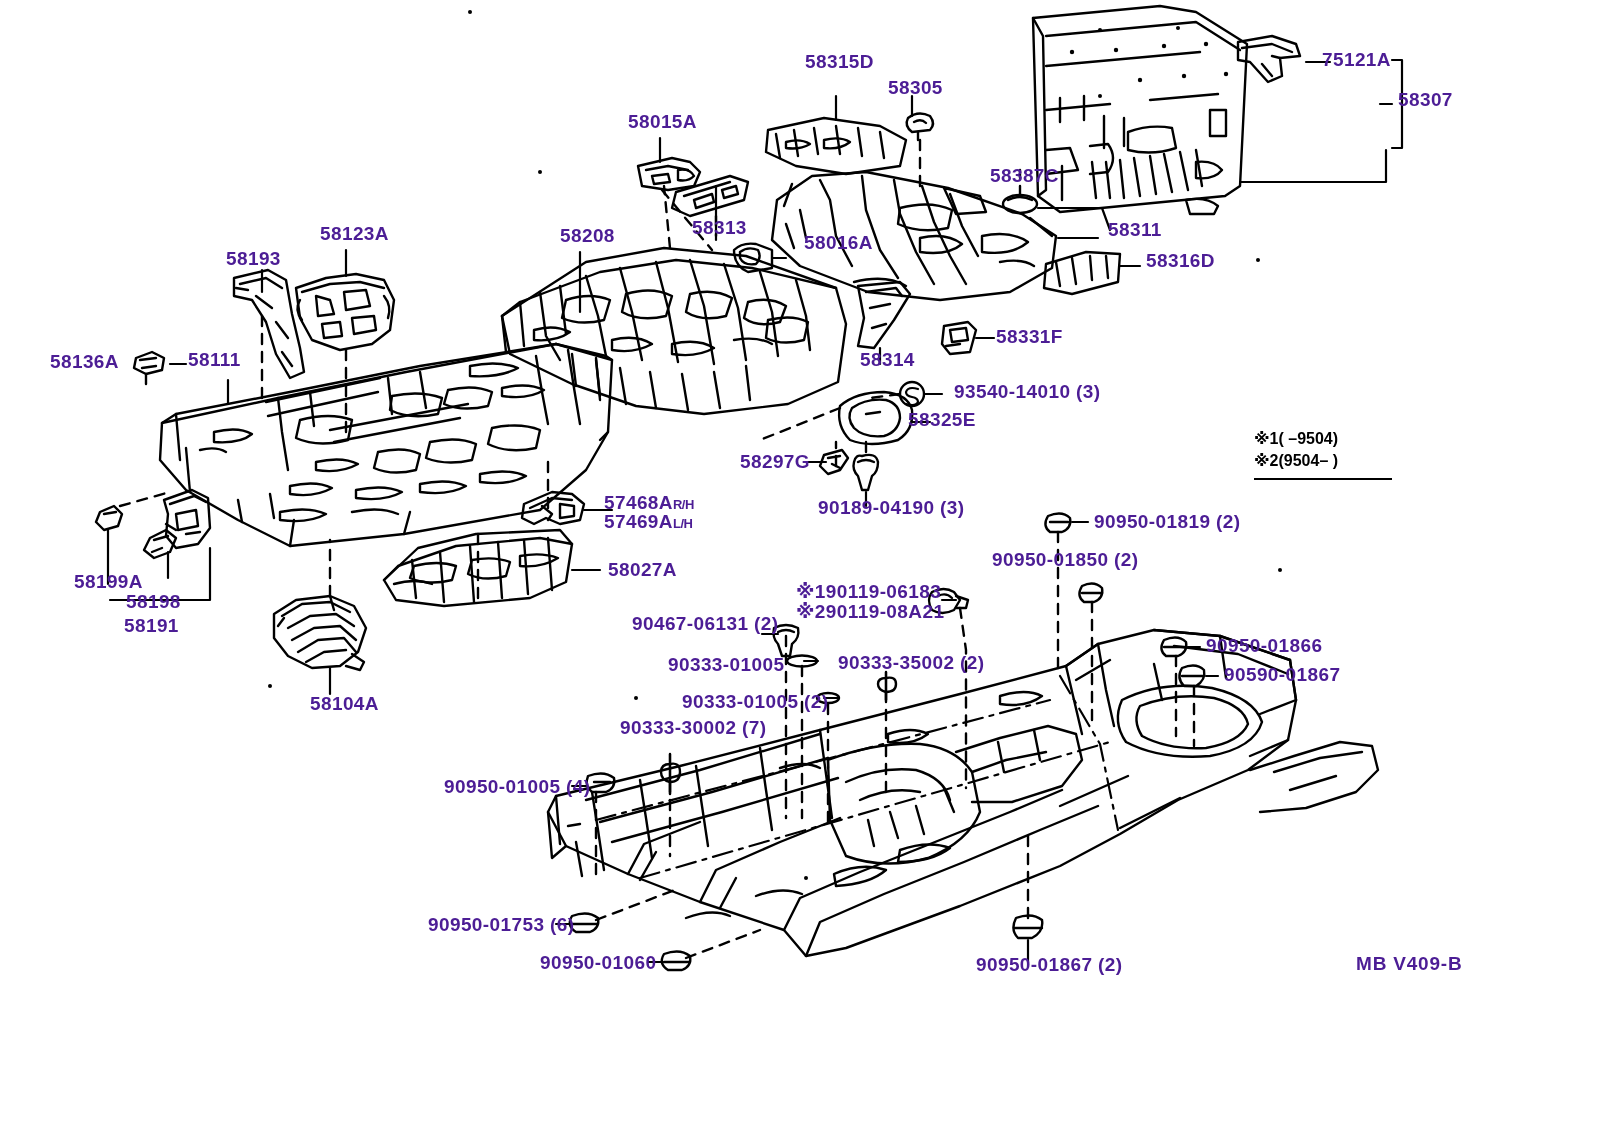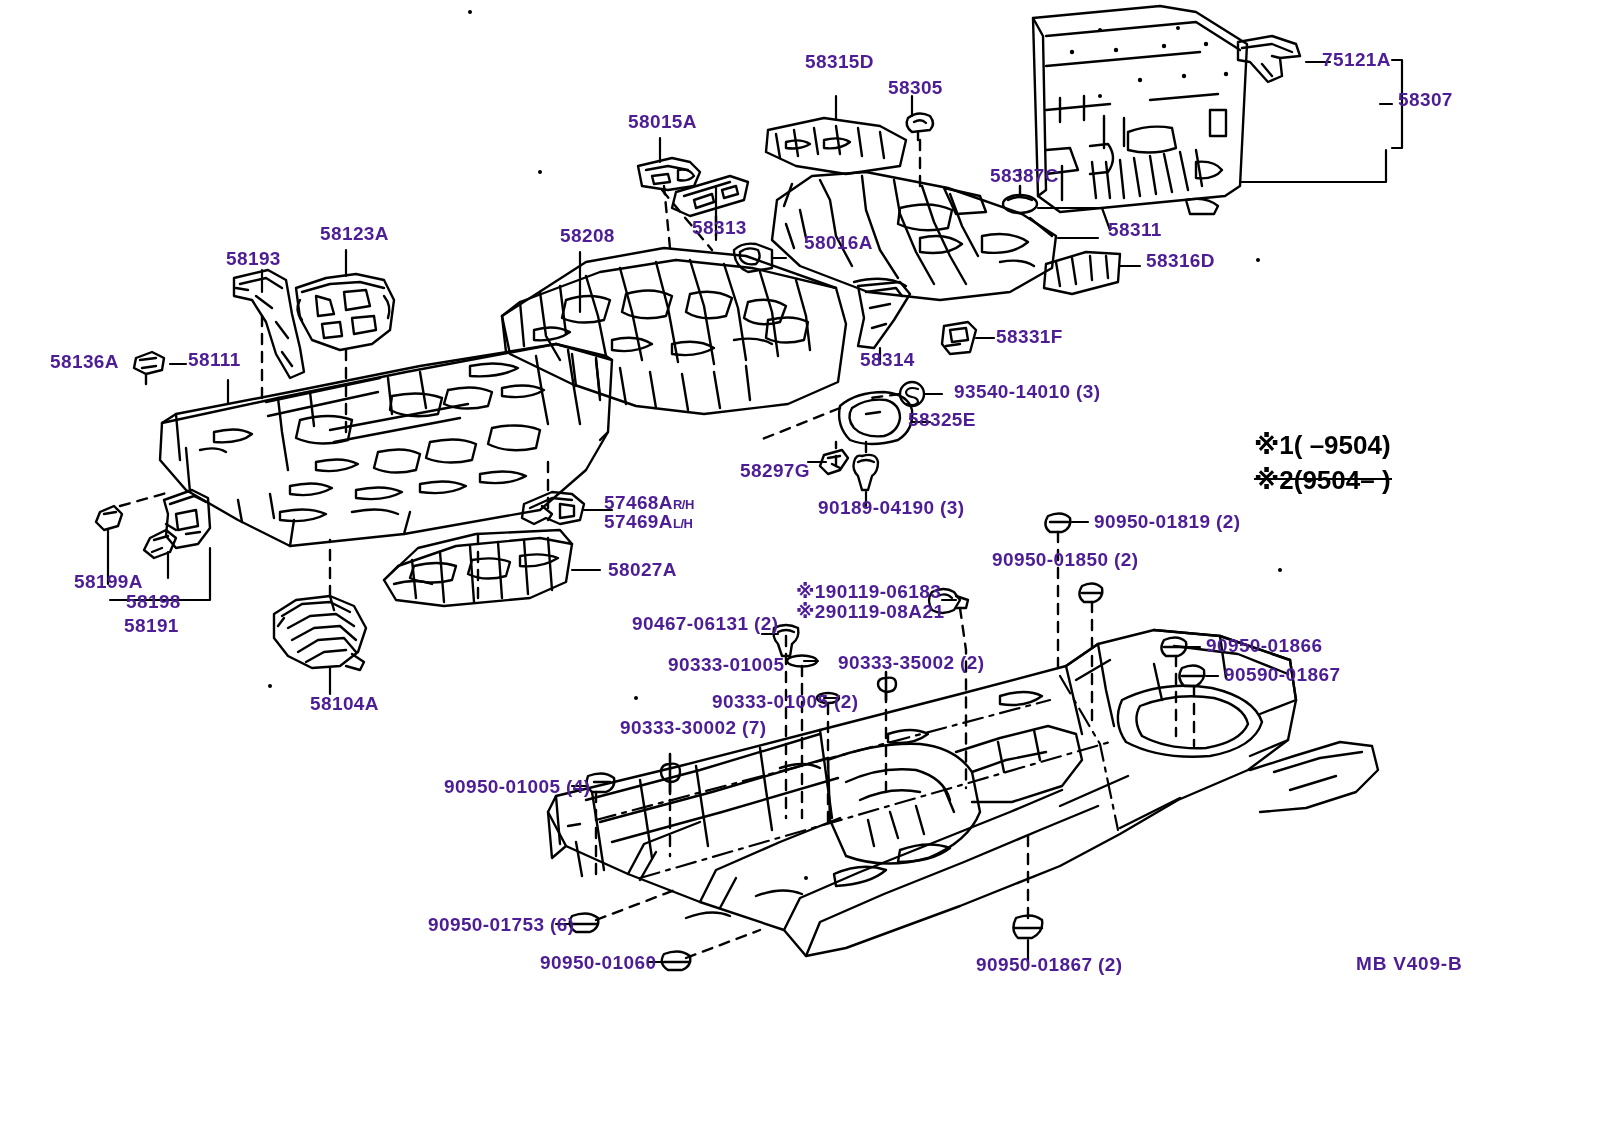--- a/index.html
+++ b/index.html
@@ -34,21 +34,21 @@
     line-height: 1.05;
   }
   .lbl.code {
     font-size: 19px;
     letter-spacing: 0.8px;
   }
   .note-block {
     position: absolute;
     font-family: "Liberation Sans", "DejaVu Sans", sans-serif;
     font-weight: bold;
-    font-size: 26px;
+    font-size: 16px;
     color: #000;
     white-space: nowrap;
     line-height: 1.35;
   }
   .note-block .nrow { display: block; }
   .note-rule {
     position: absolute;
     background: #000;
     height: 2px;
   }
@@ -575,21 +575,21 @@
   <div class="lbl" style="left:1108px; top:220px;">58311</div>
   <div class="lbl" style="left:1146px; top:251px;">58316D</div>
   <div class="lbl" style="left:320px; top:224px;">58123A</div>
   <div class="lbl" style="left:226px; top:249px;">58193</div>
   <div class="lbl" style="left:860px; top:350px;">58314</div>
   <div class="lbl" style="left:996px; top:327px;">58331F</div>
   <div class="lbl" style="left:50px; top:352px;">58136A</div>
   <div class="lbl" style="left:188px; top:350px;">58111</div>
   <div class="lbl" style="left:954px; top:382px;">93540-14010 (3)</div>
   <div class="lbl" style="left:908px; top:410px;">58325E</div>
-  <div class="lbl" style="left:740px; top:452px;margin-top:9px;">58297G</div>
+  <div class="lbl" style="left:740px; top:452px;">58297G</div>
   <div class="lbl" style="left:818px; top:498px;">90189-04190 (3)</div>
 
   <div class="lbl" style="left:604px; top:493px;"><span>57468A</span><span class="suffix">R/H</span></div>
   <div class="lbl" style="left:604px; top:512px;"><span>57469A</span><span class="suffix">L/H</span></div>
 
   <div class="lbl" style="left:608px; top:560px;">58027A</div>
   <div class="lbl" style="left:74px; top:572px;">58199A</div>
   <div class="lbl" style="left:126px; top:592px;">58198</div>
   <div class="lbl" style="left:124px; top:616px;">58191</div>
   <div class="lbl" style="left:310px; top:694px;">58104A</div>
@@ -598,21 +598,21 @@
   <div class="lbl" style="left:992px; top:550px;">90950-01850 (2)</div>
   <div class="lbl" style="left:1206px; top:636px;">90950-01866</div>
   <div class="lbl" style="left:1224px; top:665px;">90590-01867</div>
   <div class="lbl" style="left:632px; top:614px;">90467-06131 (2)</div>
 
   <div class="lbl" style="left:796px; top:582px;"><span>※1</span><span>90119-06183</span></div>
   <div class="lbl" style="left:796px; top:602px;"><span>※2</span><span>90119-08A21</span></div>
 
   <div class="lbl" style="left:668px; top:655px;">90333-01005</div>
   <div class="lbl" style="left:838px; top:653px;">90333-35002 (2)</div>
-  <div class="lbl" style="left:682px; top:692px;margin-left:30px;">90333-01005 (2)</div>
+  <div class="lbl" style="left:682px; top:692px;">90333-01005 (2)</div>
   <div class="lbl" style="left:620px; top:718px;">90333-30002 (7)</div>
   <div class="lbl" style="left:444px; top:777px;">90950-01005 (4)</div>
   <div class="lbl" style="left:428px; top:915px;">90950-01753 (6)</div>
   <div class="lbl" style="left:540px; top:953px;">90950-01060</div>
   <div class="lbl" style="left:976px; top:955px;">90950-01867 (2)</div>
 
   <div class="note-block" style="left:1254px; top:428px;">
     <span class="nrow"><span>※1</span><span>(      –9504)</span></span>
     <span class="nrow"><span>※2</span><span>(9504–        )</span></span>
   </div>

